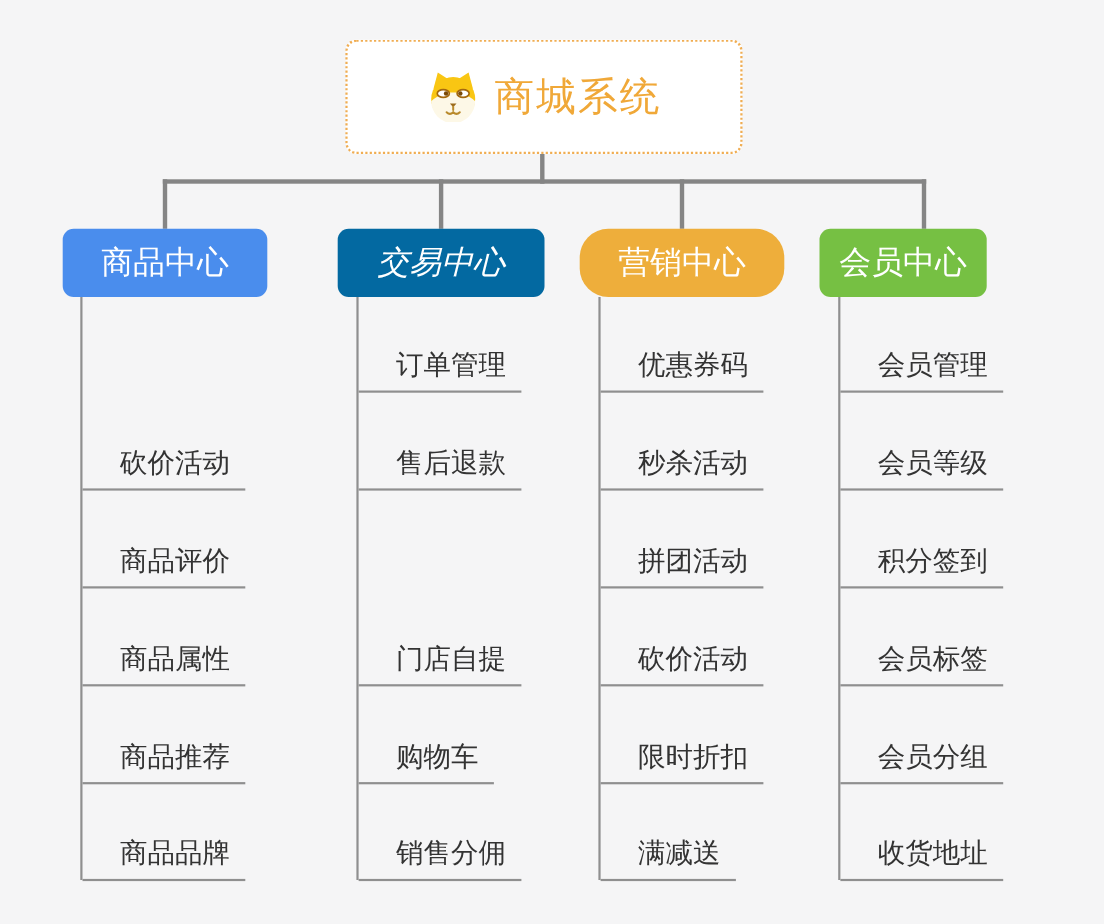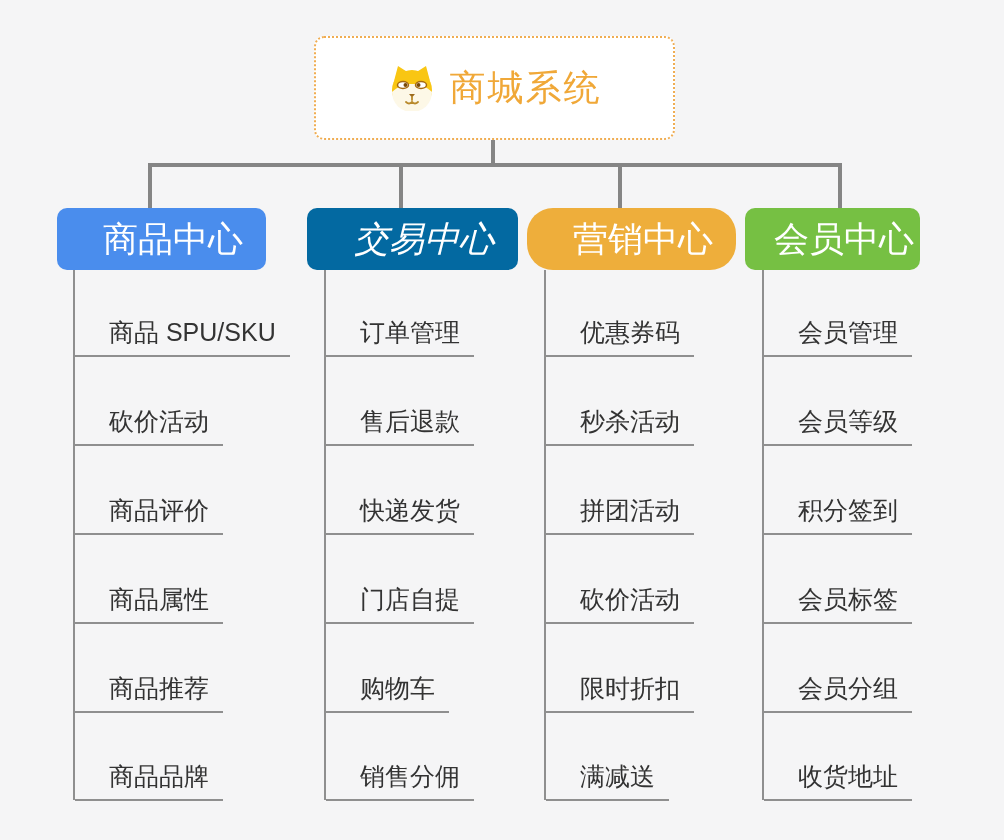--- a/index.html
+++ b/index.html
@@ -27,21 +27,21 @@
   .line{position:absolute;background:#858585;}
   .root-drop{left:491px;top:140px;width:4px;height:27px;}
   .hbar{left:148px;top:163px;width:694px;height:4px;}
   .drop{top:163px;width:4px;height:45px;}
   .drop-1{left:148px;} .drop-2{left:399px;} .drop-3{left:618px;} .drop-4{left:838px;}
 
   
   .header{
     position:absolute;top:208px;height:62px;border-radius:10px;
     display:flex;align-items:center;justify-content:center;
-    color:#ffffff;font-size:35px;white-space:nowrap;padding-left:23px;
+    color:#ffffff;font-size:29px;white-space:nowrap;
   }
   .h1{left:57px;width:186px;}
   .h2{left:307px;width:188px;}
   .h3{left:527px;width:186px;}
   .h4{left:745px;width:152px;}
 
   
   .column{
     position:absolute;top:270px;height:530px;width:240px;
     border-left:2px solid #8f8f8f;
@@ -86,32 +86,30 @@
   <div class="line drop drop-2"></div>
   <div class="line drop drop-3"></div>
   <div class="line drop drop-4"></div>
 
   <div class="header h1" style="background-color: rgb(74, 141, 237);">商品中心</div>
   <div class="header h2" style="background-color: #0369a1; font-style: italic;">交易中心</div>
   <div class="header h3" style="background-color: rgb(238, 174, 59); border-radius: 26px;">营销中心</div>
   <div class="header h4" style="background-color: rgb(118, 192, 67);">会员中心</div>
 
   <div class="column c1">
-    <div class="leaf r1">商品 SPU/SKU</div>
     <div class="leaf r2">砍价活动</div>
     <div class="leaf r3">商品评价</div>
     <div class="leaf r4">商品属性</div>
     <div class="leaf r5">商品推荐</div>
     <div class="leaf r6">商品品牌</div>
   </div>
 
   <div class="column c2">
     <div class="leaf r1">订单管理</div>
     <div class="leaf r2">售后退款</div>
-    <div class="leaf r3">快递发货</div>
     <div class="leaf r4">门店自提</div>
     <div class="leaf r5">购物车</div>
     <div class="leaf r6">销售分佣</div>
   </div>
 
   <div class="column c3">
     <div class="leaf r1">优惠券码</div>
     <div class="leaf r2">秒杀活动</div>
     <div class="leaf r3">拼团活动</div>
     <div class="leaf r4">砍价活动</div>

